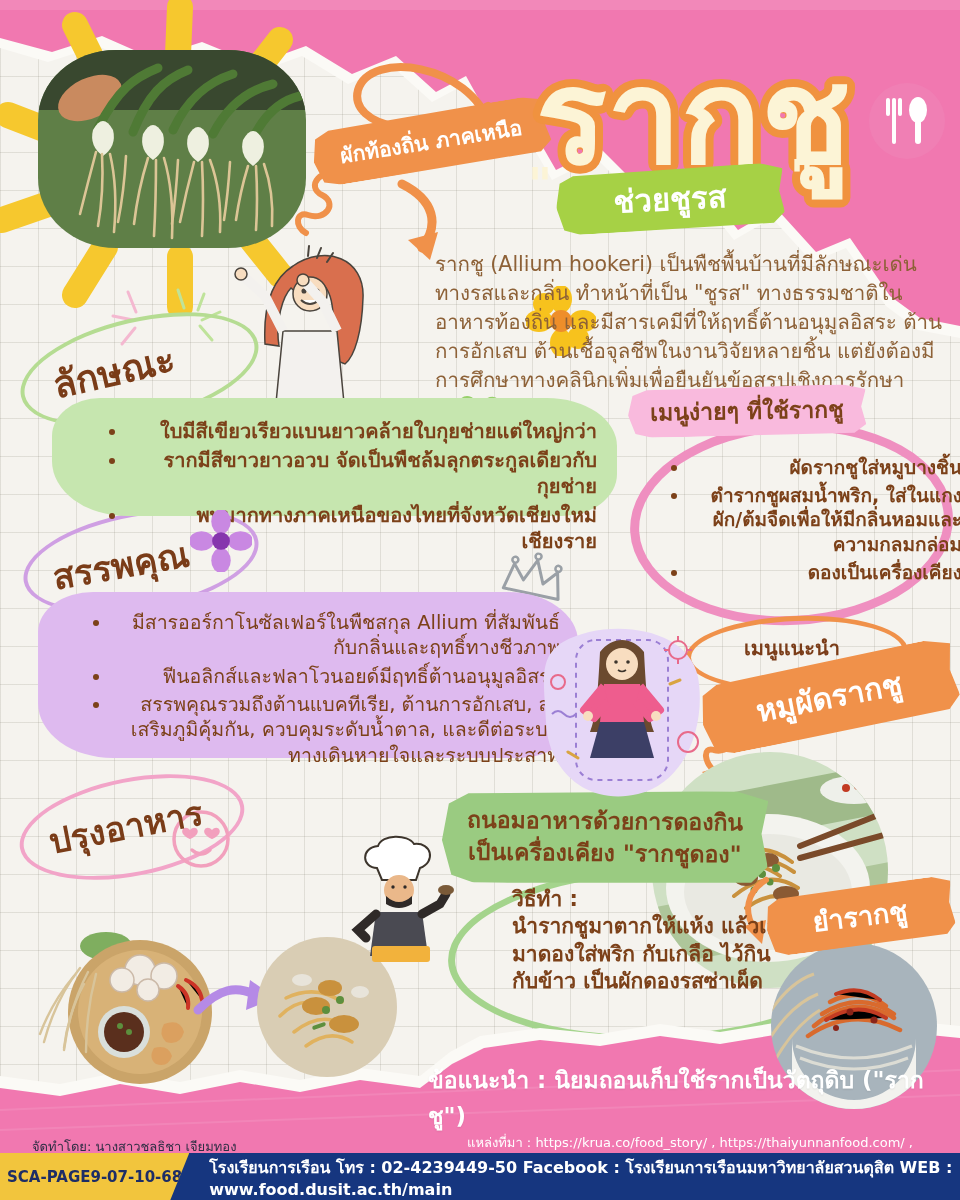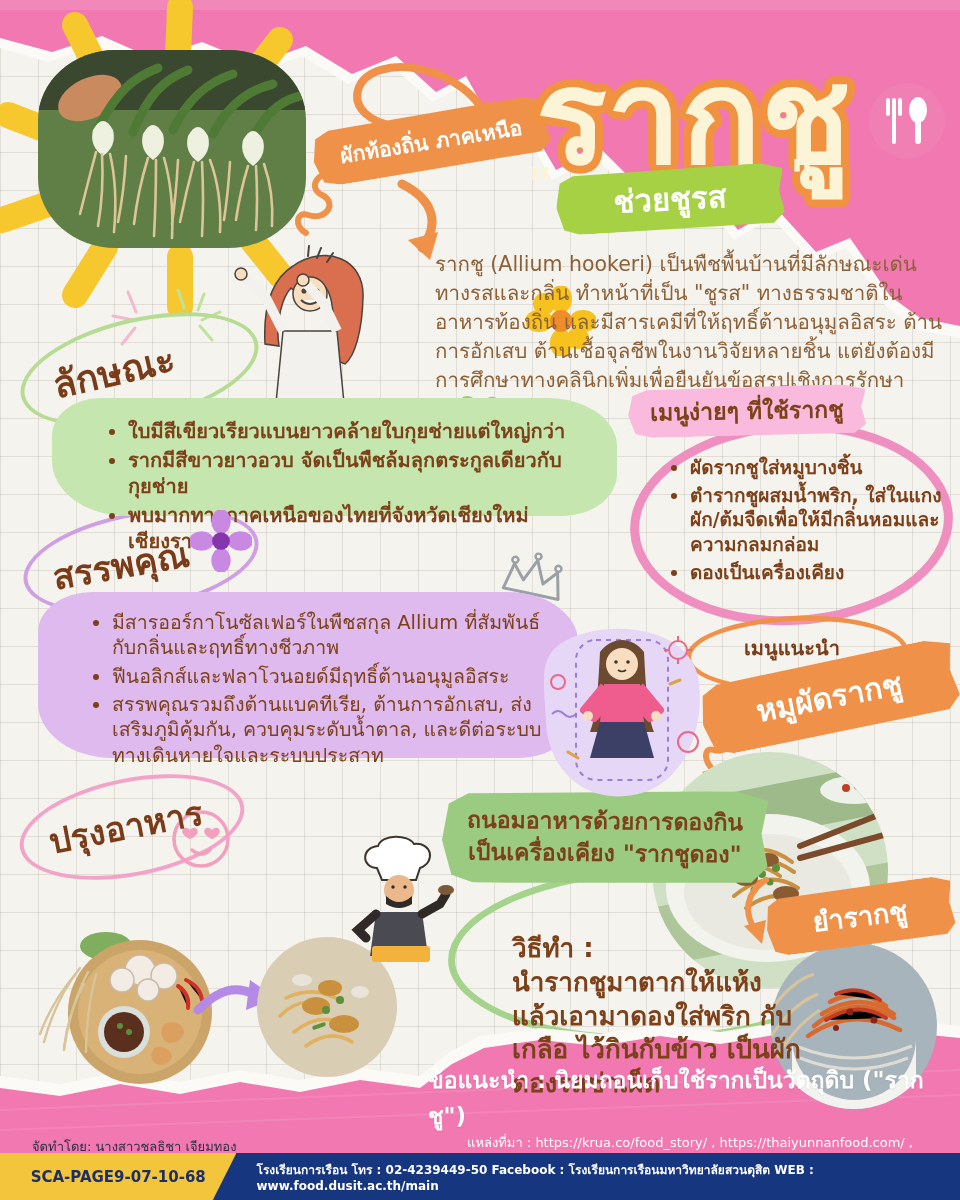--- a/index.html
+++ b/index.html
@@ -11,21 +11,21 @@
       linear-gradient(rgba(150,145,130,.22) 1px, transparent 1px),
       linear-gradient(90deg, rgba(150,145,130,.22) 1px, transparent 1px);
     background-size:38px 38px;
   }
   .abs{position:absolute;}
   .brown{color:#7c4119;}
   .tape{display:flex;align-items:center;justify-content:center;text-align:center;
     clip-path:polygon(2% 16%,0% 55%,3% 92%,10% 100%,95% 97%,100% 80%,98% 45%,100% 10%,90% 0%,8% 5%);}
   .ovalring{border-radius:50%;}
   .blist{margin:0;padding:0 0 0 28px;list-style:disc;}
-  .blist li{margin:3px 0;line-height:1.3;}
+  .blist li{margin:3px 0;line-height:1.3;text-align:right;}
   .heading{font-weight:bold;white-space:nowrap;}
   .note{color:#fff;font-weight:bold;text-align:left;text-shadow:0 1px 2px rgba(0,0,0,.08);}
   .bottombar{background:#16367f;display:flex;align-items:center;}
   .pagecode{background:#f2c53d;color:#1d2d66;font-weight:bold;display:flex;align-items:center;justify-content:center;
     clip-path:polygon(0 0,100% 0,90% 100%,0 100%);}
 </style>
 </head>
 <body>
 
 <div class="page">
@@ -336,21 +336,21 @@
     <ellipse cx="104" cy="56" rx="8" ry="5" fill="#7a5a38"></ellipse>
     <path d="M34,80 L16,96 L24,104" stroke="#2f2a28" stroke-width="9" fill="none" stroke-linecap="round"></path>
     <rect x="30" y="112" width="58" height="16" rx="3" fill="#f2b23c"></rect>
   </svg>
 
   <div class="abs tape" style="left:442px;top:790px;width:326px;height:94px;background:#9acb81;transform:rotate(0.6deg);z-index:3">
     <div class="brown" style="font-weight:bold;font-size:23px;line-height:1.4;padding:0 14px">ถนอมอาหารด้วยการดองกิน เป็นเครื่องเคียง "รากชูดอง"</div>
   </div>
 
   <div class="abs ovalring" style="left:448px;top:866px;width:410px;height:162px;border:7px solid #a4d48c;transform:rotate(-2deg);z-index:2"></div>
-  <div class="abs brown" style="left:512px;top:932px;width:290px;font-size:26px;font-weight:bold;line-height:1.3;z-index:4">
+  <div class="abs brown" style="left:512px;top:886px;width:290px;font-size:21px;font-weight:bold;line-height:1.3;z-index:4">
     <div>วิธีทำ :</div>
     <div>นำรากชูมาตากให้แห้ง แล้วเอามาดองใส่พริก กับเกลือ ไว้กินกับข้าว เป็นผักดองรสซ่าเผ็ด</div>
   </div>
 
   <div class="abs tape" style="left:766px;top:886px;width:188px;height:60px;background:#f0914a;transform:rotate(-7deg);z-index:4">
     <span style="color:#fff;font-weight:bold;font-size:27px">ยำรากชู</span>
   </div>
   <svg class="abs" style="left:736px;top:874px;z-index:3" width="45" height="75" viewBox="0 0 45 75">
     <path d="M30,6 C10,18 8,38 18,54" stroke="#f0914a" stroke-width="6" fill="none" stroke-linecap="round"></path>
     <polygon points="8,52 26,70 30,46" fill="#f0914a"></polygon>
@@ -469,16 +469,16 @@
         </g>
     </g>
   </svg>
 
   <div class="abs note" style="left:428px;top:1062px;width:528px;font-size:23px;z-index:4">ข้อแนะนำ : นิยมถอนเก็บใช้รากเป็นวัตถุดิบ ("รากชู")</div>
   <div class="abs" style="left:32px;top:1136px;font-size:13px;color:#2e2e44;z-index:4">จัดทำโดย: นางสาวชลธิชา เจียมทอง</div>
   <div class="abs" style="left:430px;top:1132px;width:520px;font-size:13px;color:#fff;text-align:center;z-index:4">แหล่งที่มา : https://krua.co/food_story/ , https://thaiyunnanfood.com/ , https://thaipick.com/</div>
 
   <div class="abs bottombar" style="left:0;top:1153px;width:960px;height:47px;z-index:5">
     <div class="pagecode" style="width:250px;height:47px;font-size:15px">SCA-PAGE9-07-10-68</div>
-    <div style="color:#fff;font-weight:bold;font-size:12px;margin-left:20px">โรงเรียนการเรือน โทร : 02-4239449-50 Facebook : โรงเรียนการเรือนมหาวิทยาลัยสวนดุสิต WEB : www.food.dusit.ac.th/main</div>
+    <div style="color:#fff;font-weight:bold;font-size:16px;margin-left:20px">โรงเรียนการเรือน โทร : 02-4239449-50 Facebook : โรงเรียนการเรือนมหาวิทยาลัยสวนดุสิต WEB : www.food.dusit.ac.th/main</div>
   </div>
 
 </div>
 
 </body></html>

